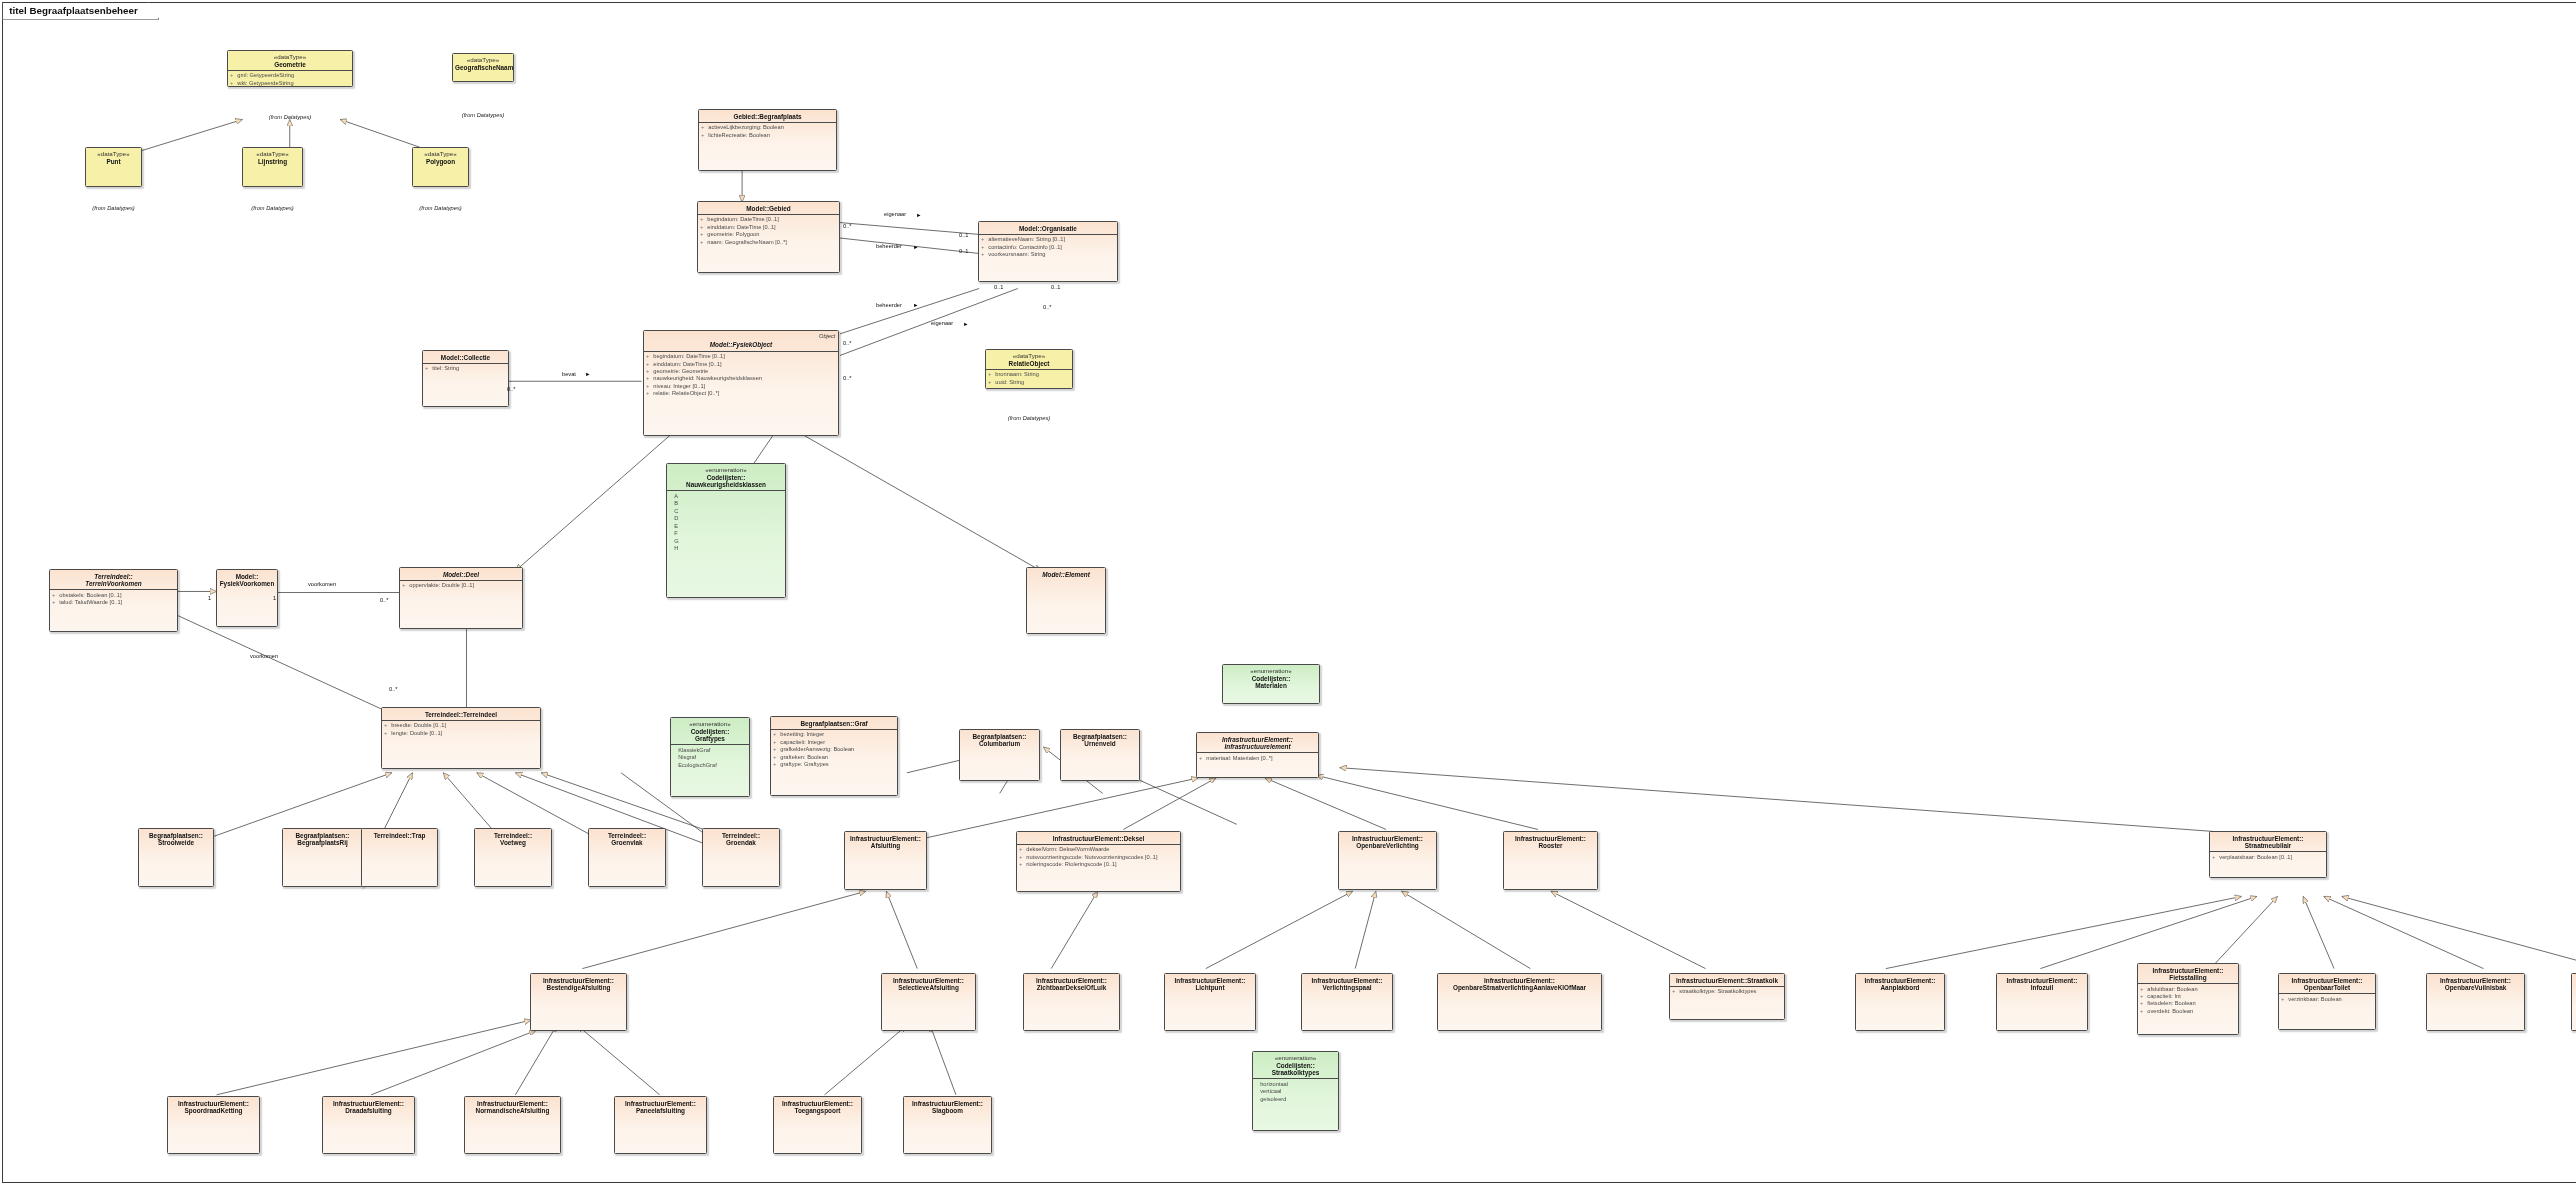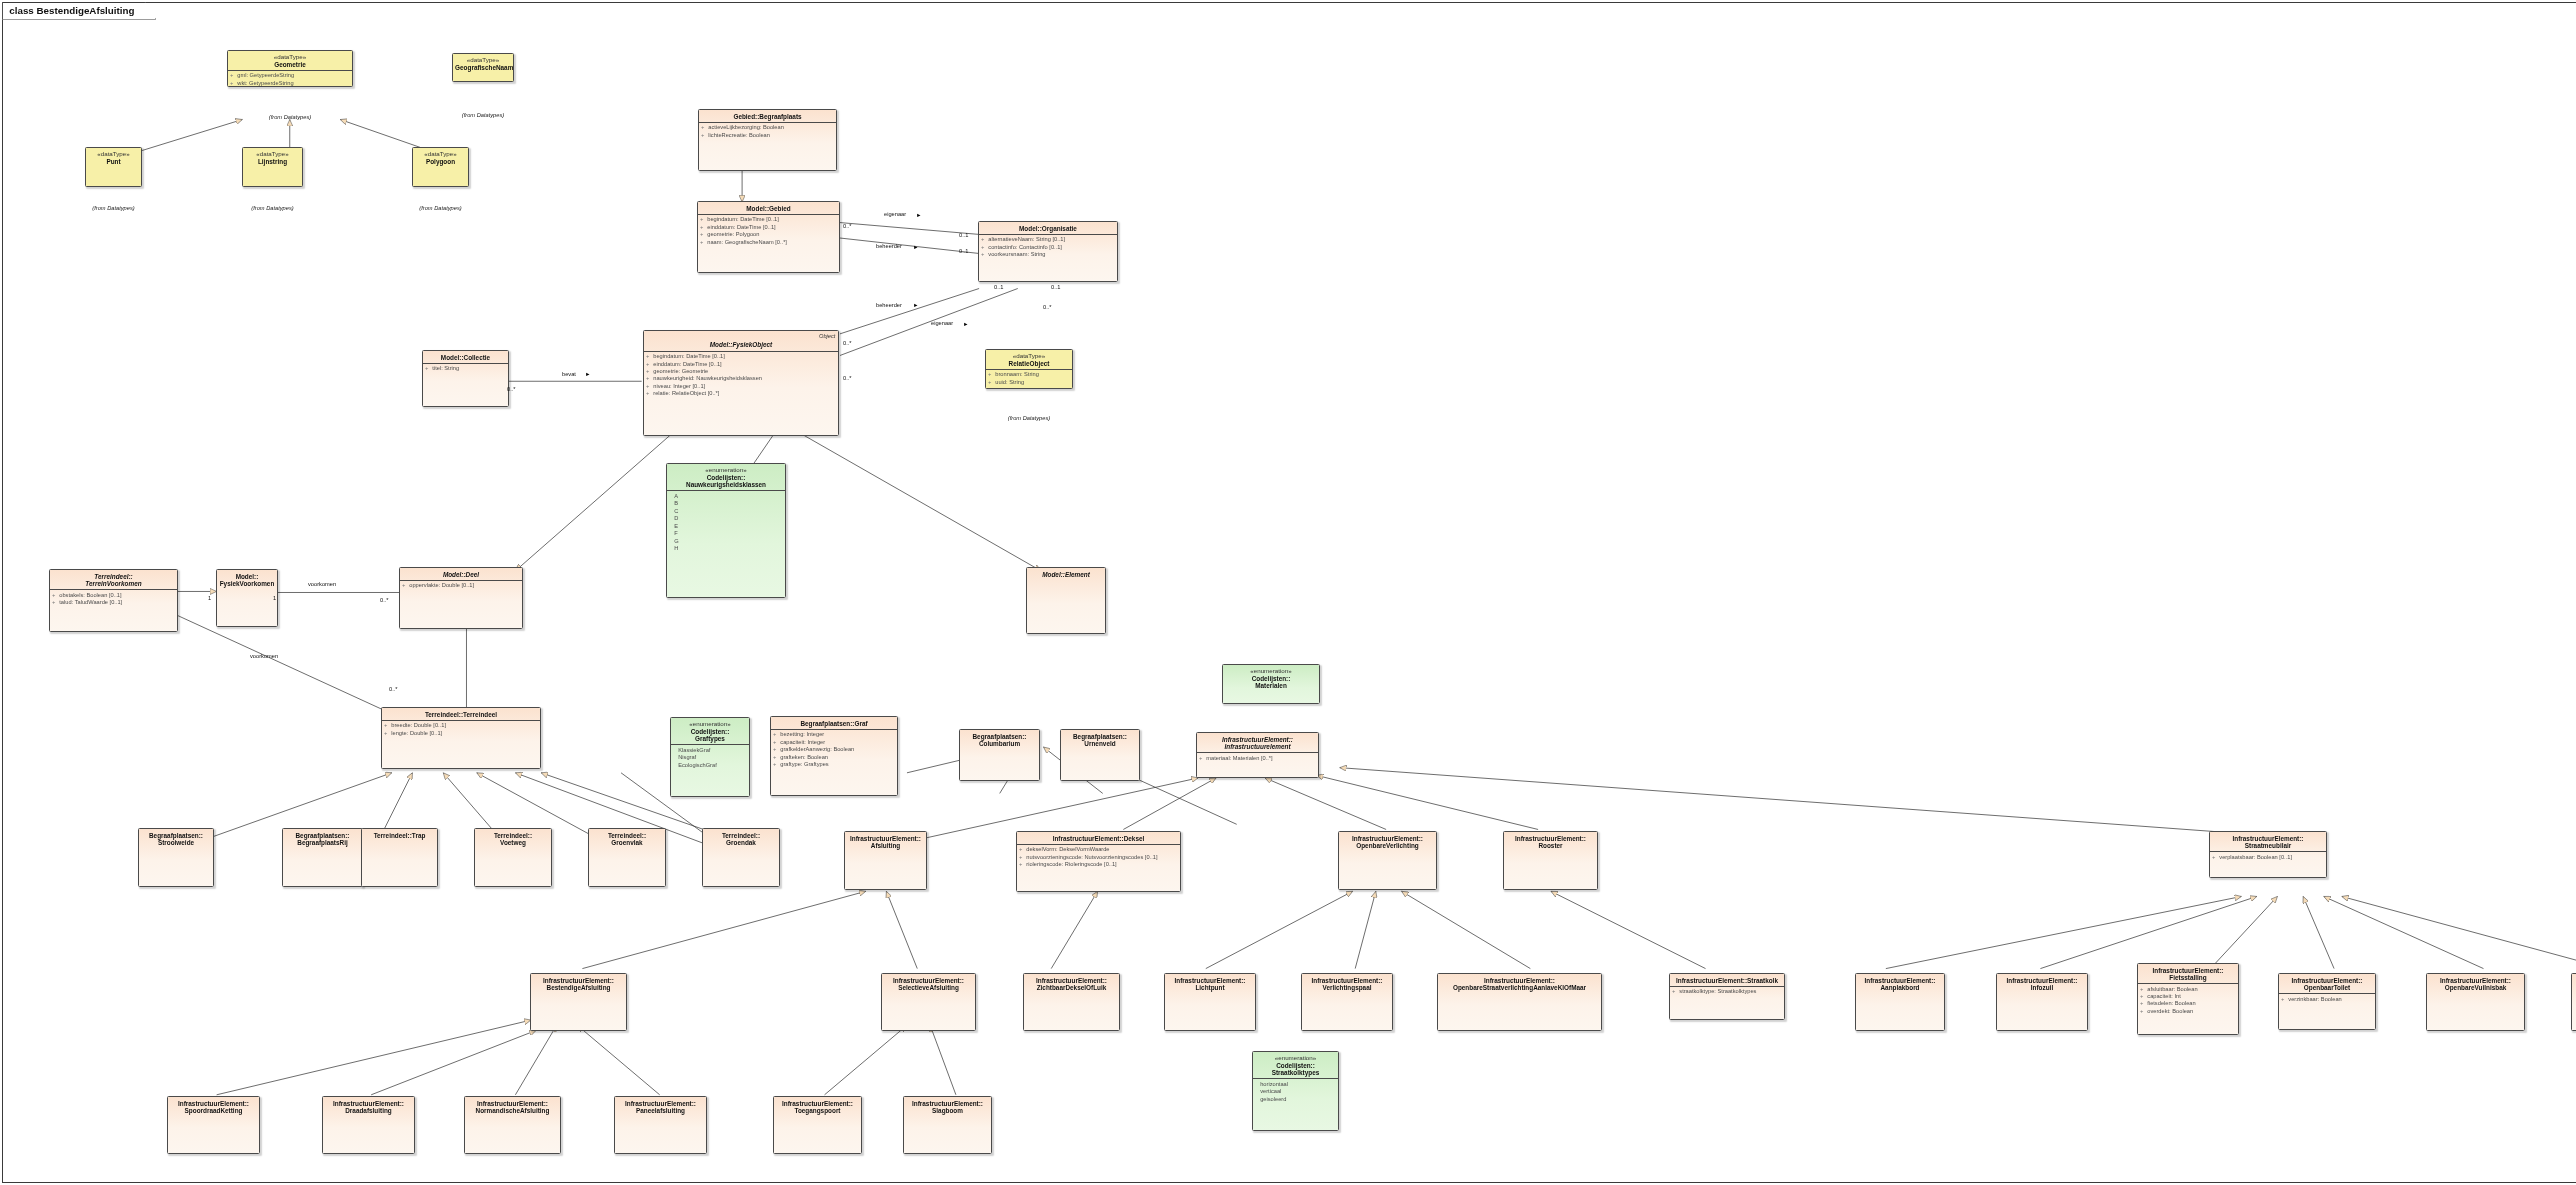--- a/index.html
+++ b/index.html
@@ -33,21 +33,21 @@
   .edgelbl{position:absolute;font-size:5.7px;color:#111;white-space:nowrap;}
   .mult{position:absolute;font-size:5.7px;color:#111;white-space:nowrap;}
   .arrowglyph{position:absolute;font-size:5.7px;color:#000;line-height:1;}
 </style>
 </head>
 <body>
 
 <div id="canvas">
 
   <div id="frame"></div>
-  <div id="frame-tab">class BestendigeAfsluiting</div>
+  <div id="frame-tab">titel Begraafplaatsenbeheer</div>
 
   <svg class="edges" viewBox="0 0 5201 2302">
     <defs>
       <marker id="genarrow" markerWidth="14" markerHeight="12" refX="13" refY="6" orient="auto" markerUnits="userSpaceOnUse">
         <path d="M13,6 L0,0 L0,12 Z" fill="#f6dcb8" stroke="#4a4a4a" stroke-width="1"></path>
       </marker>
     </defs>
     <g stroke="#333" stroke-width="1.4" fill="none">
 
       <path d="M250,300 L470,232" marker-end="url(#genarrow)"></path>

